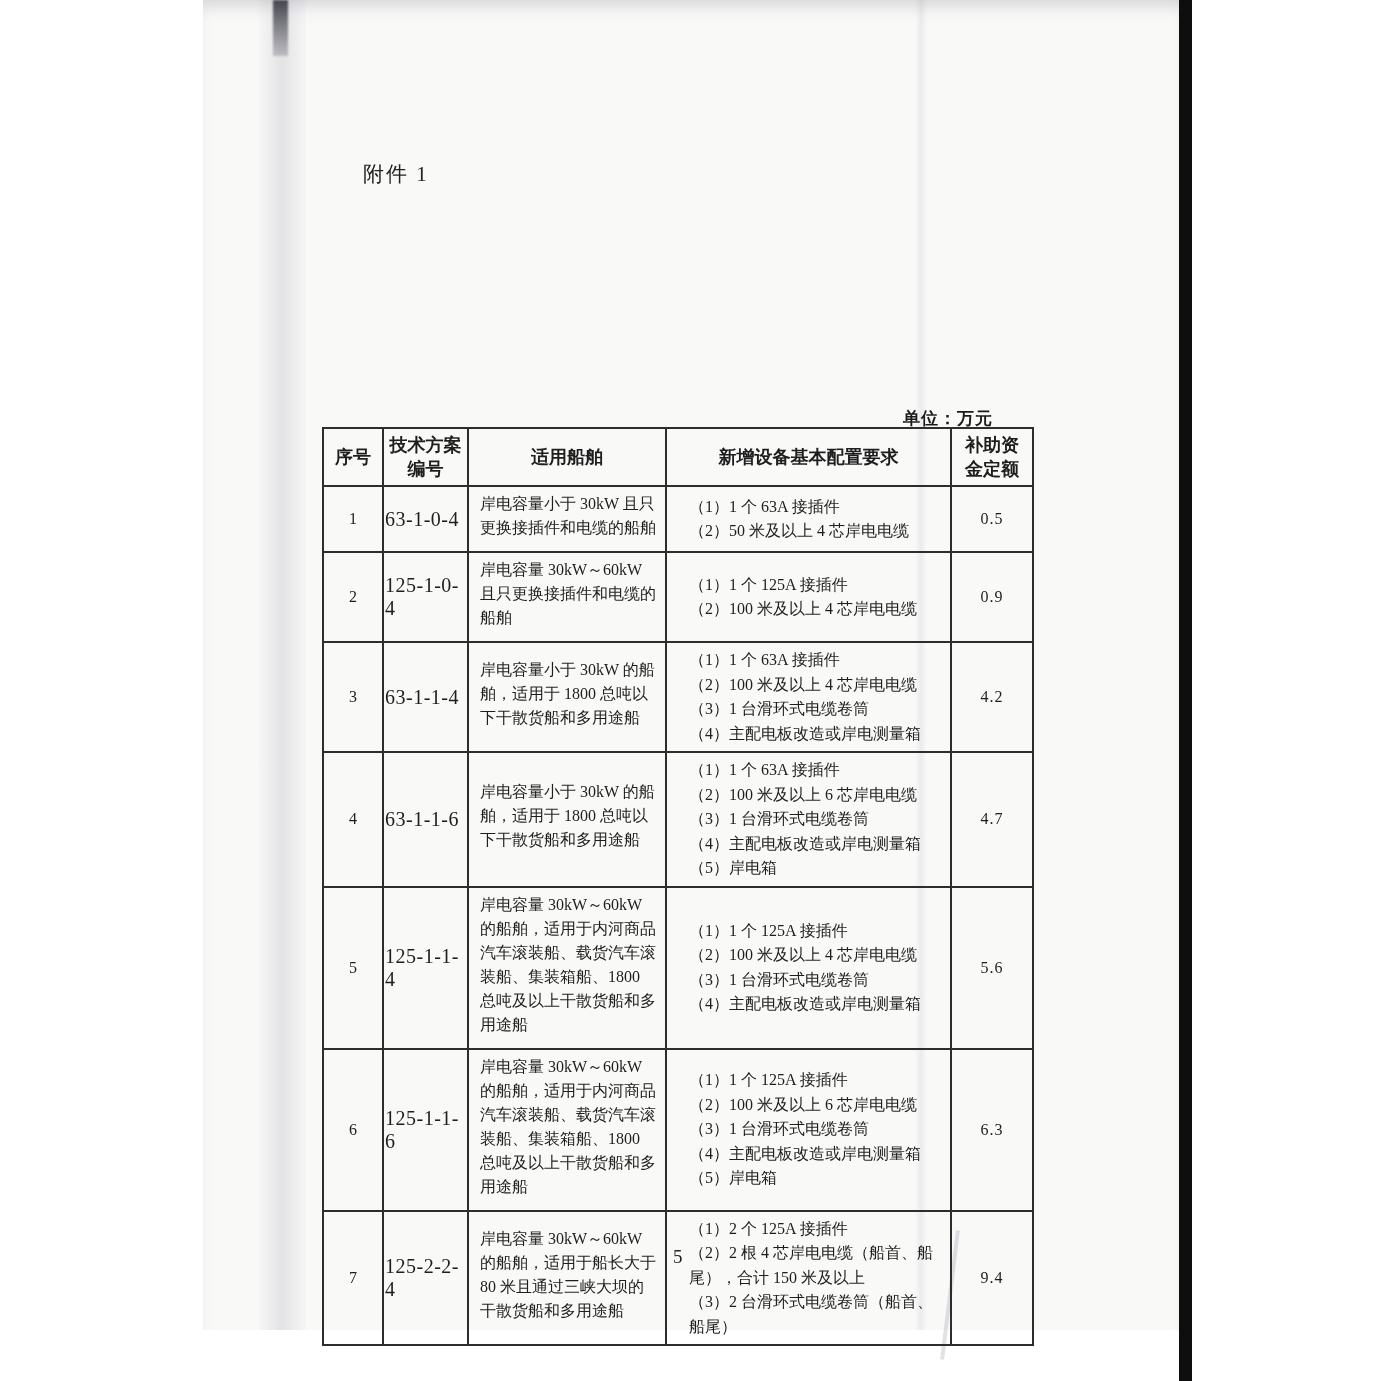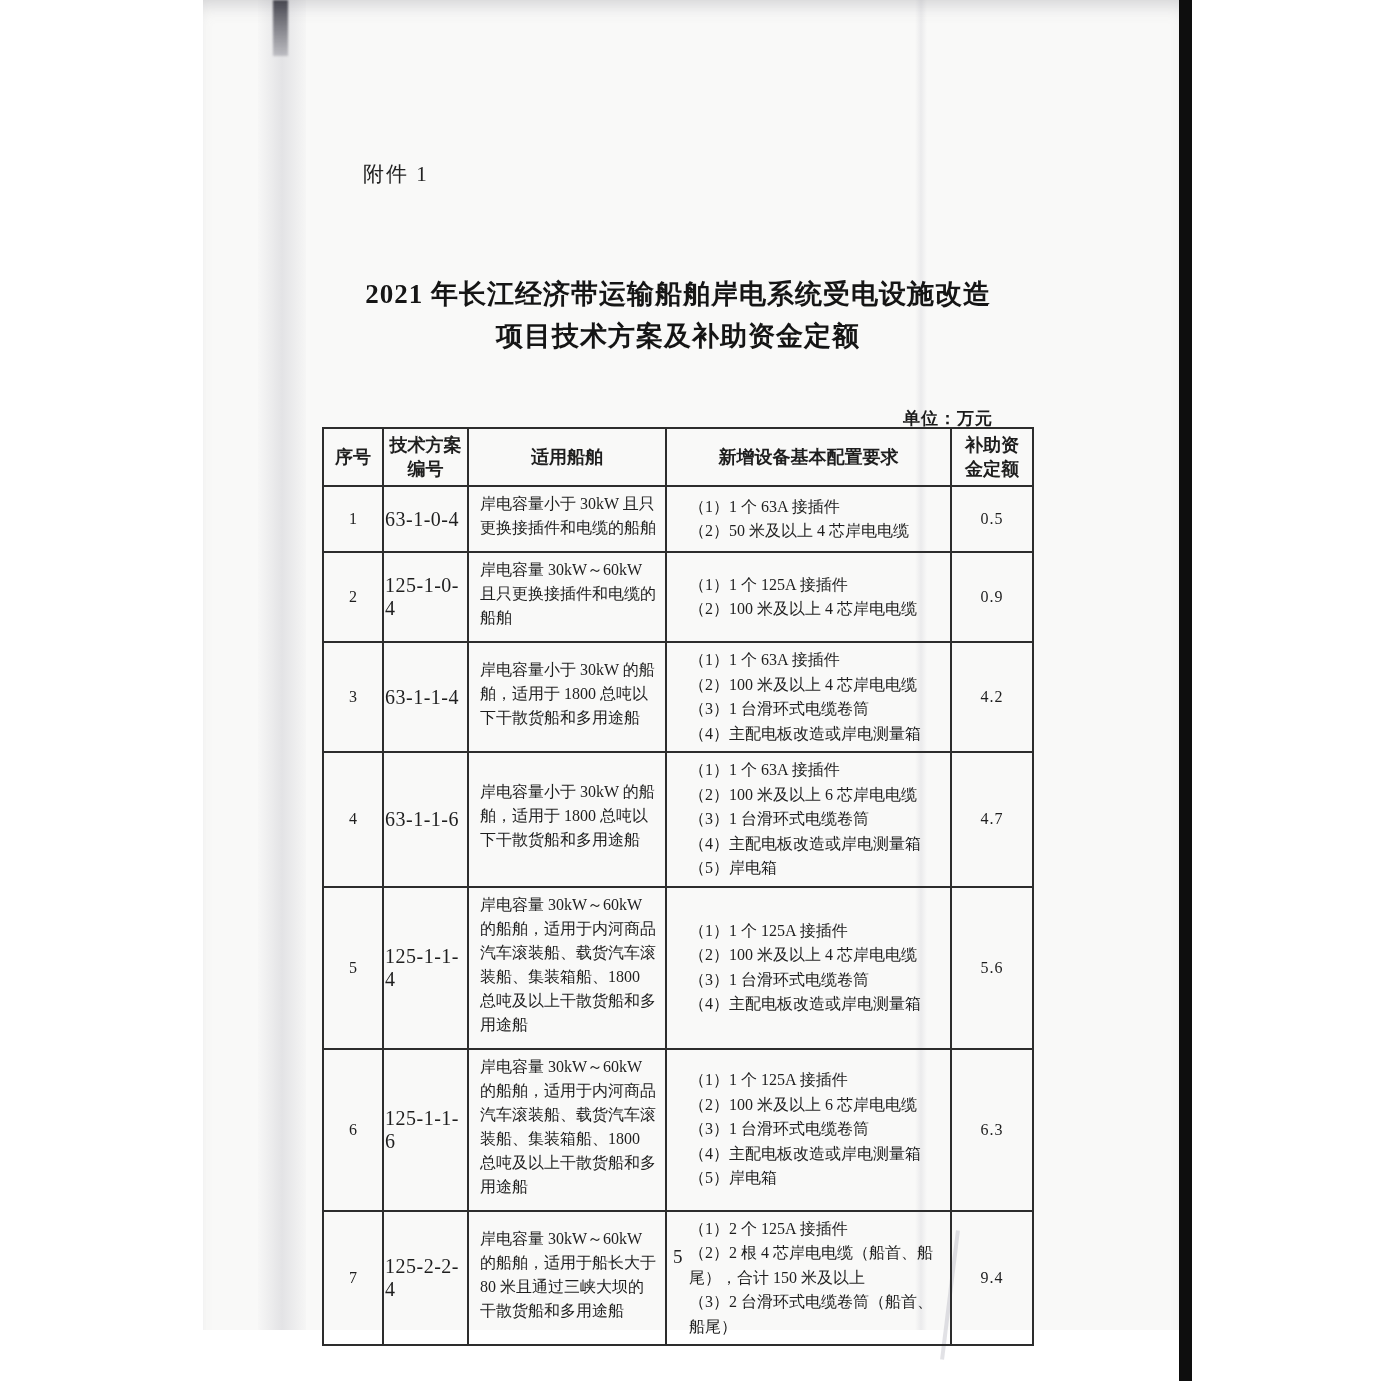--- a/index.html
+++ b/index.html
@@ -84,24 +84,20 @@
 <body>
 
 <div class="page">
   <div class="fold-shadow"></div>
   <div class="fold-mark"></div>
   <div class="streak"></div>
   <div class="streak2"></div>
 
   <div class="attachment">附件 1</div>
 
-  <div class="title">
-    <div>2021 年长江经济带运输船舶岸电系统受电设施改造</div>
-    <div>项目技术方案及补助资金定额</div>
-  </div>
 
   <div class="unit">单位：万元</div>
 
   <table class="grid">
     <colgroup>
       <col style="width:60px">
       <col style="width:85px">
       <col style="width:198px">
       <col style="width:285px">
       <col style="width:82px">

